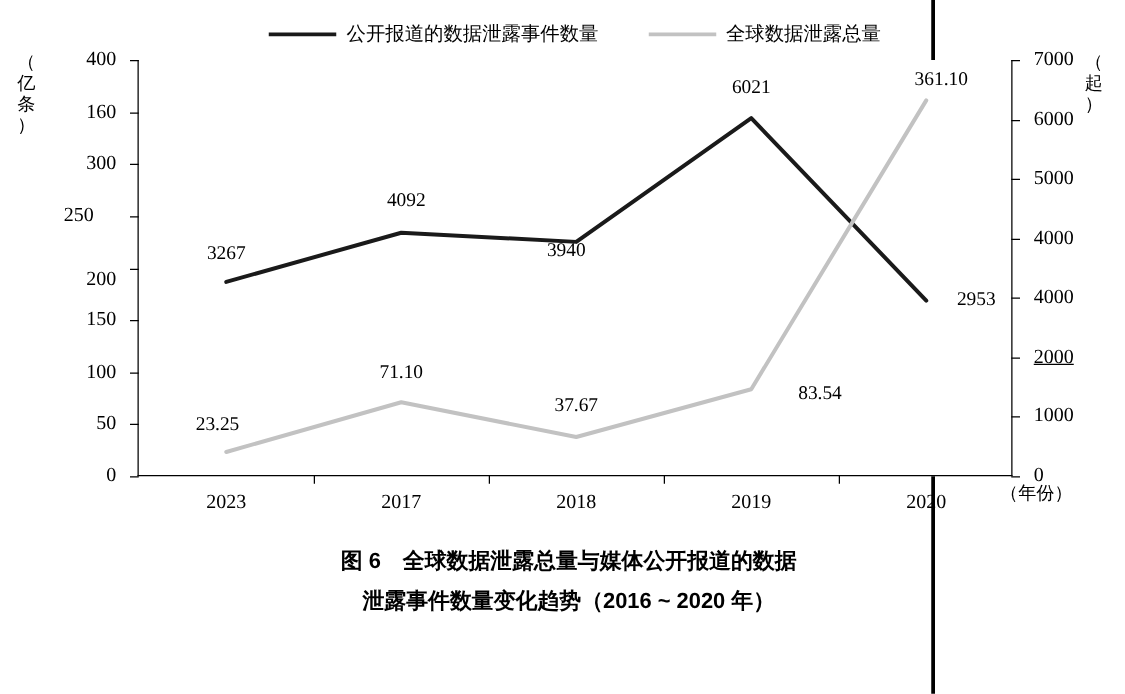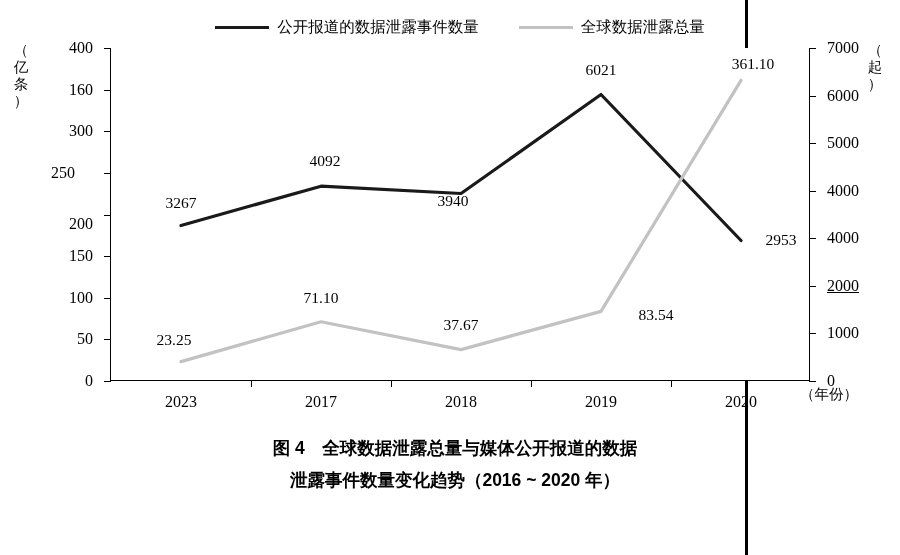--- a/index.html
+++ b/index.html
@@ -290,18 +290,18 @@
       <div class="pt-label" style="left:63px;  top:292px;">23.25</div>
       <div class="pt-label" style="left:210px; top:250px;">71.10</div>
       <div class="pt-label" style="left:350px; top:277px;">37.67</div>
       <div class="pt-label" style="left:545px; top:267px;">83.54</div>
       <div class="pt-label" style="left:642px; top:16px;">361.10</div>
 
     </div>
   </div>
 
   <div class="caption">
-    <span class="ln">图 4　全球数据泄露总量与媒体公开报道的数据</span>
+    <span class="ln">图 6　全球数据泄露总量与媒体公开报道的数据</span>
     <span class="ln">泄露事件数量变化趋势（2016 ~ 2020 年）</span>
   </div>
 
 
 </div>
 
 </body></html>

